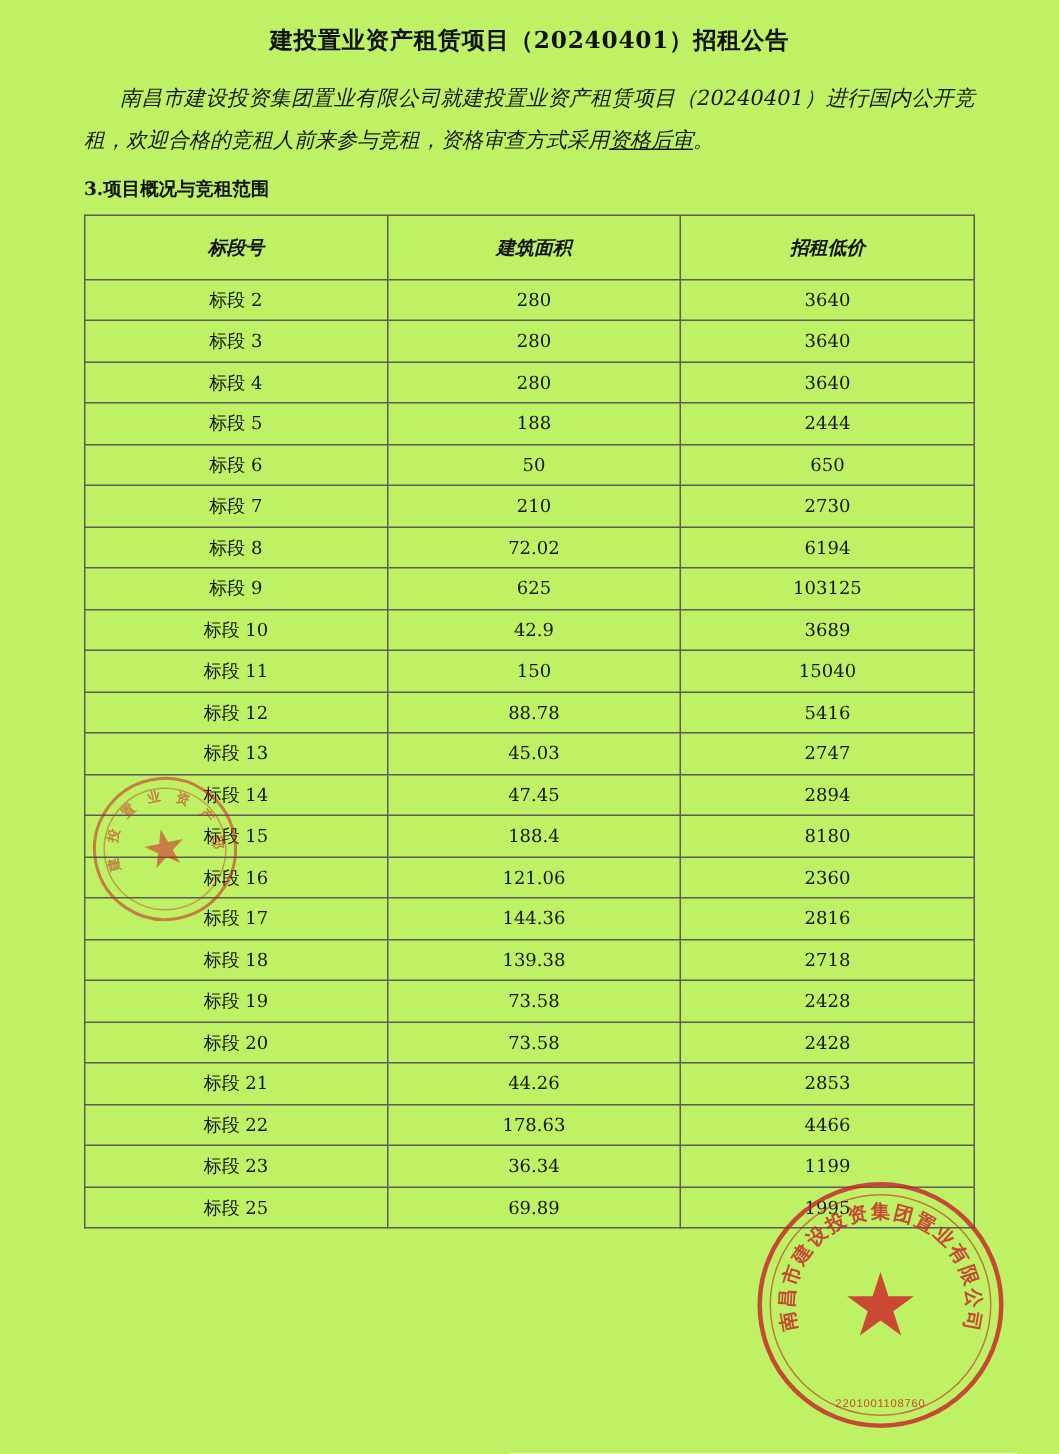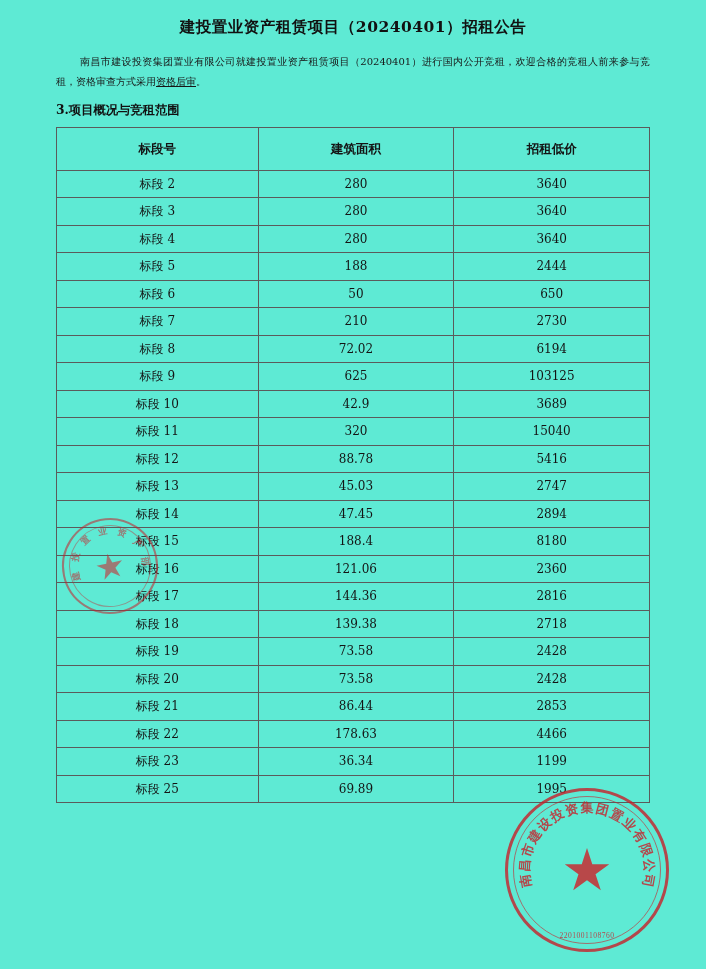--- a/index.html
+++ b/index.html
@@ -12,40 +12,41 @@
     height: 969px;
     font-family: "DejaVu Serif", "Liberation Serif", serif;
     color: #1a1a1a;
     position: relative;
     overflow: hidden;
   }
   .page {
     position: relative;
     width: 706px;
     height: 969px;
-    background: #5eead4;
+    background: #bef264;
     box-sizing: border-box;
     padding: 10px 56px 0 56px;
   }
   .doc-title {
     text-align: center;
     font-size: 15.5px;
     font-weight: bold;
     letter-spacing: 0.5px;
     margin: 6px 0 14px 0;
     line-height: 1.4;
     color: #111;
   }
   .para {
-    font-size: 10px;
+    font-size: 14px;
     line-height: 2.0;
     text-indent: 24px;
     margin: 0 0 2px 0;
     text-align: justify;
     color: #171717;
+    font-style: italic;
   }
   .para .u {
     text-decoration: underline;
   }
   .section-head {
     font-size: 12.3px;
     font-weight: bold;
     margin: 10px 0 8px 0;
     color: #111;
   }
@@ -64,20 +65,21 @@
     line-height: 26.5px;
     padding: 0;
     font-weight: normal;
     background: transparent;
   }
   table.bid-table thead th {
     height: 42px;
     line-height: 42px;
     font-weight: bold;
     font-size: 12.5px;
+    font-style: italic;
   }
   table.bid-table col.c1 { width: 34%; }
   table.bid-table col.c2 { width: 33%; }
   table.bid-table col.c3 { width: 33%; }
 
   
   .seal {
     position: absolute;
     border-radius: 50%;
     border: 2.5px solid #c8202a;
@@ -127,21 +129,21 @@
   .seal-large .ring-text span { font-size: 13px; }
   .seal-small .ring-text span { font-size: 9px; }
   .seal-large .bottom-num {
     position: absolute;
     left: 50%;
     bottom: 9px;
     transform: translateX(-50%);
     font-size: 7.5px;
     letter-spacing: 0.5px;
     color: #c8202a;
-    font-family: Liberation Serif, serif;
+    font-family: Liberation Sans, sans-serif;
   }
   .seal-inner-ring {
     position: absolute;
     left: 5px; top: 5px; right: 5px; bottom: 5px;
     border: 1px solid #c8202a;
     border-radius: 50%;
     opacity: 0.75;
   }
 </style>
 </head>
@@ -209,21 +211,21 @@
           <td>625</td>
           <td>103125</td>
         </tr>
       <tr>
           <td>标段 10</td>
           <td>42.9</td>
           <td>3689</td>
         </tr>
       <tr>
           <td>标段 11</td>
-          <td>320</td>
+          <td>150</td>
           <td>15040</td>
         </tr>
       <tr>
           <td>标段 12</td>
           <td>88.78</td>
           <td>5416</td>
         </tr>
       <tr>
           <td>标段 13</td>
           <td>45.03</td>
@@ -259,21 +261,21 @@
           <td>73.58</td>
           <td>2428</td>
         </tr>
       <tr>
           <td>标段 20</td>
           <td>73.58</td>
           <td>2428</td>
         </tr>
       <tr>
           <td>标段 21</td>
-          <td>86.44</td>
+          <td>44.26</td>
           <td>2853</td>
         </tr>
       <tr>
           <td>标段 22</td>
           <td>178.63</td>
           <td>4466</td>
         </tr>
       <tr>
           <td>标段 23</td>
           <td>36.34</td>

